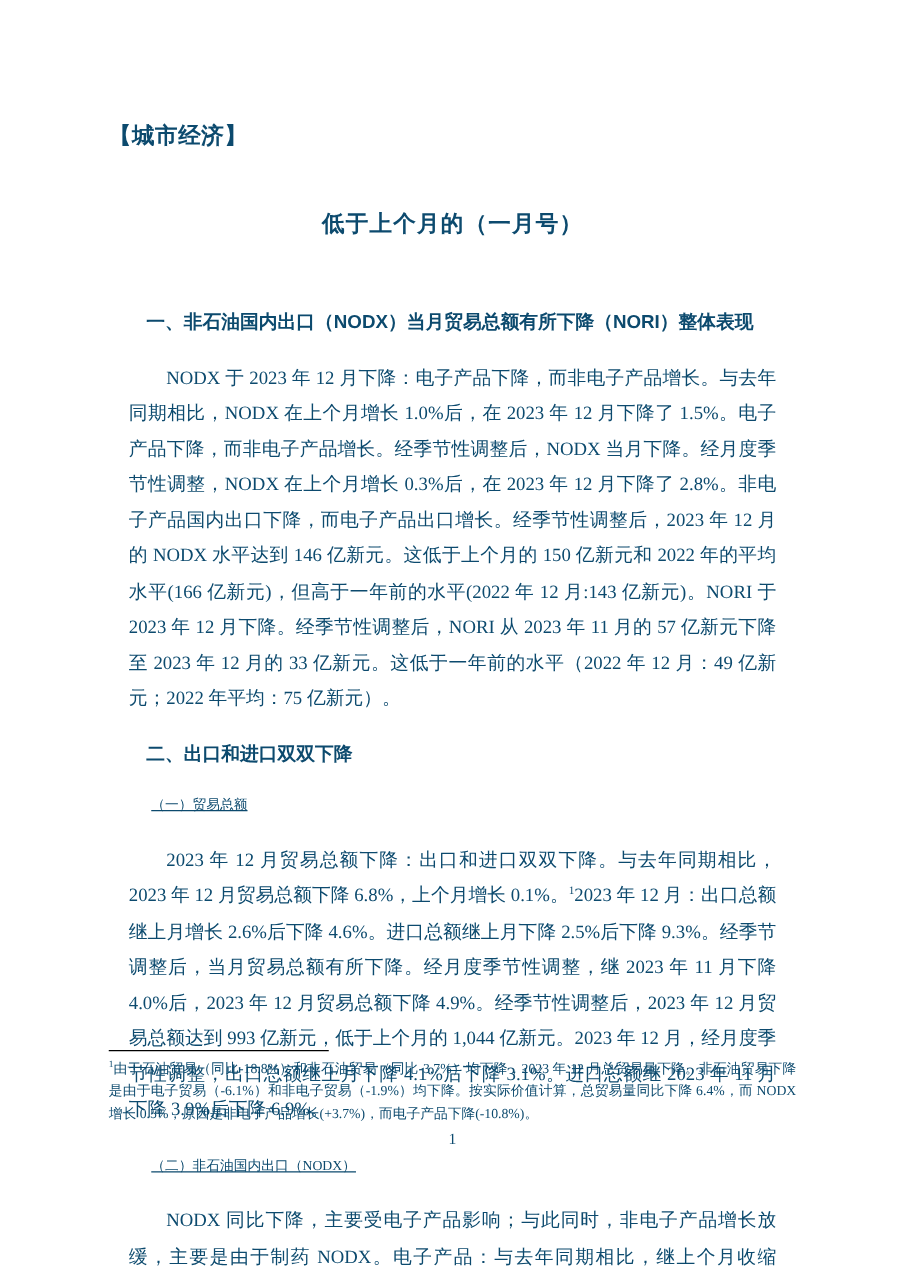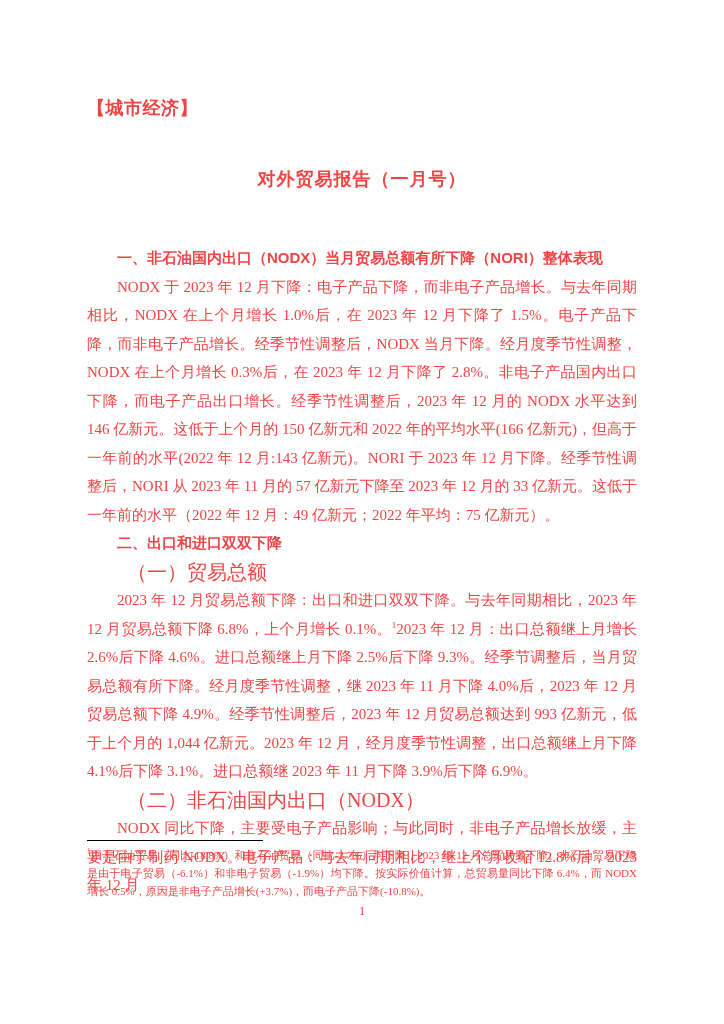--- a/index.html
+++ b/index.html
@@ -7,21 +7,21 @@
     width: 724px;
     height: 1024px;
     background: #e8e8e8;
     font-family: "Liberation Serif", "DejaVu Serif", serif;
   }
   .page {
     position: relative;
     width: 724px;
     height: 1024px;
     background: #ffffff;
-    color: #ef4444;
+    color: #0c4a6e;
     overflow: hidden;
   }
   .content-col {
     position: absolute;
     left: 87px;
     width: 550px;
   }
   .app-title {
     top: 95px;
     font-family: "Liberation Sans", "DejaVu Sans", sans-serif;
@@ -46,28 +46,29 @@
   }
   .sec-heading {
     margin: 0;
     font-family: "Liberation Sans", "DejaVu Sans", sans-serif;
     font-size: 15px;
     font-weight: bold;
     text-indent: 2em;
     line-height: 28.5px;
   }
   .sub-heading {
-    margin: 0;
-    font-size: 20px;
+    margin: 12px;
+    font-size: 11px;
     font-weight: normal;
     text-indent: 2em;
     line-height: 28.5px;
+    text-decoration: underline;
   }
   p.body-para {
-    margin: 0;
+    margin: 16px;
     text-indent: 2em;
     text-align: justify;
     text-align-last: left;
   }
   sup.fn-ref {
     font-size: 9px;
     vertical-align: super;
     line-height: 0;
   }
   .footnote-area {
@@ -101,21 +102,21 @@
     line-height: 16px;
   }
 </style>
 </head>
 <body>
 
 <div class="page">
 
   <div class="content-col app-title">【城市经济】</div>
 
-  <div class="content-col doc-title">对外贸易报告（一月号）</div>
+  <div class="content-col doc-title">低于上个月的（一月号）</div>
 
   <div class="content-col main-text">
 
     <h2 class="sec-heading">一、非石油国内出口（NODX）当月贸易总额有所下降（NORI）整体表现</h2>
 
     <p class="body-para">NODX 于 2023 年 12 月下降：电子产品下降，而非电子产品增长。与去年同期相比，NODX 在上个月增长 1.0%后，在 2023 年 12 月下降了 1.5%。电子产品下降，而非电子产品增长。经季节性调整后，NODX 当月下降。经月度季节性调整，NODX 在上个月增长 0.3%后，在 2023 年 12 月下降了 2.8%。非电子产品国内出口下降，而电子产品出口增长。经季节性调整后，2023 年 12 月的 NODX 水平达到 146 亿新元。这低于上个月的 150 亿新元和 2022 年的平均水平(166 亿新元)，但高于一年前的水平(2022 年 12 月:143 亿新元)。NORI 于 2023 年 12 月下降。经季节性调整后，NORI 从 2023 年 11 月的 57 亿新元下降至 2023 年 12 月的 33 亿新元。这低于一年前的水平（2022 年 12 月：49 亿新元；2022 年平均：75 亿新元）。</p>
 
     <h2 class="sec-heading">二、出口和进口双双下降</h2>
 
     <h3 class="sub-heading">（一）贸易总额</h3>

